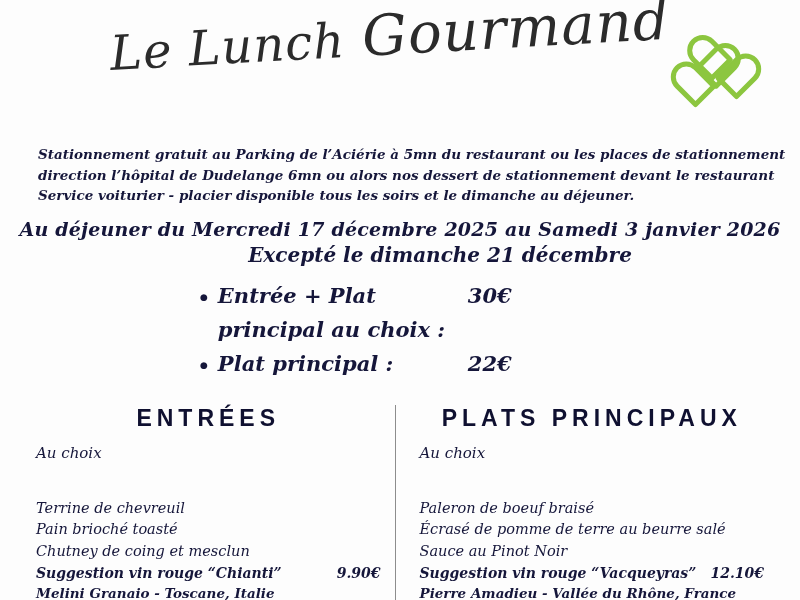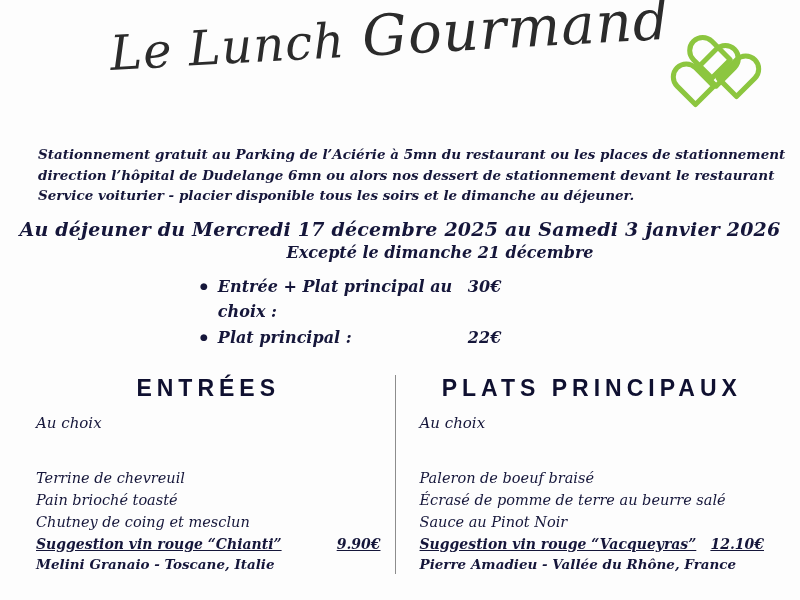--- a/index.html
+++ b/index.html
@@ -71,41 +71,41 @@
     color: #15163a;
     font-family: "DejaVu Serif", serif;
     font-style: italic;
     font-weight: bold;
   }
   .dates .main {
     font-size: 19px;
     letter-spacing: 0.2px;
   }
   .dates .except {
-    font-size: 16px;
+    font-size: 20px;
     margin-top: 3px;
     padding-left: 80px;
   }
 
   
   .formulas {
     margin: 12px 0 0 0;
     padding: 0;
     list-style: none;
     width: 420px;
     margin-left: 200px;
   }
   .formulas li {
     position: relative;
     display: flex;
     align-items: baseline;
     font-family: "DejaVu Serif", serif;
     font-style: italic;
     font-weight: bold;
-    font-size: 16px;
+    font-size: 21px;
     line-height: 1.62;
     color: #15163a;
   }
   .formulas li:before {
     content: "\25CF";
     font-size: 9px;
     margin-right: 10px;
     position: relative;
     top: -3px;
   }
@@ -157,21 +157,20 @@
   }
   .dish .sugg {
     display: flex;
     align-items: flex-end;
     font-family: "DejaVu Serif", serif;
     font-style: italic;
     font-weight: bold;
     font-size: 14px;
     line-height: 1.5;
     color: #15163a;
-    text-decoration: underline;
   }
   .dish .sugg .txt { flex: 1 1 auto; white-space: nowrap; }
   .dish .sugg .price { flex: 0 0 auto; padding-left: 8px; }
   .dish .producer {
     font-family: "DejaVu Serif", serif;
     font-style: italic;
     font-weight: bold;
     font-size: 13.5px;
     line-height: 1.45;
     color: #15163a;

